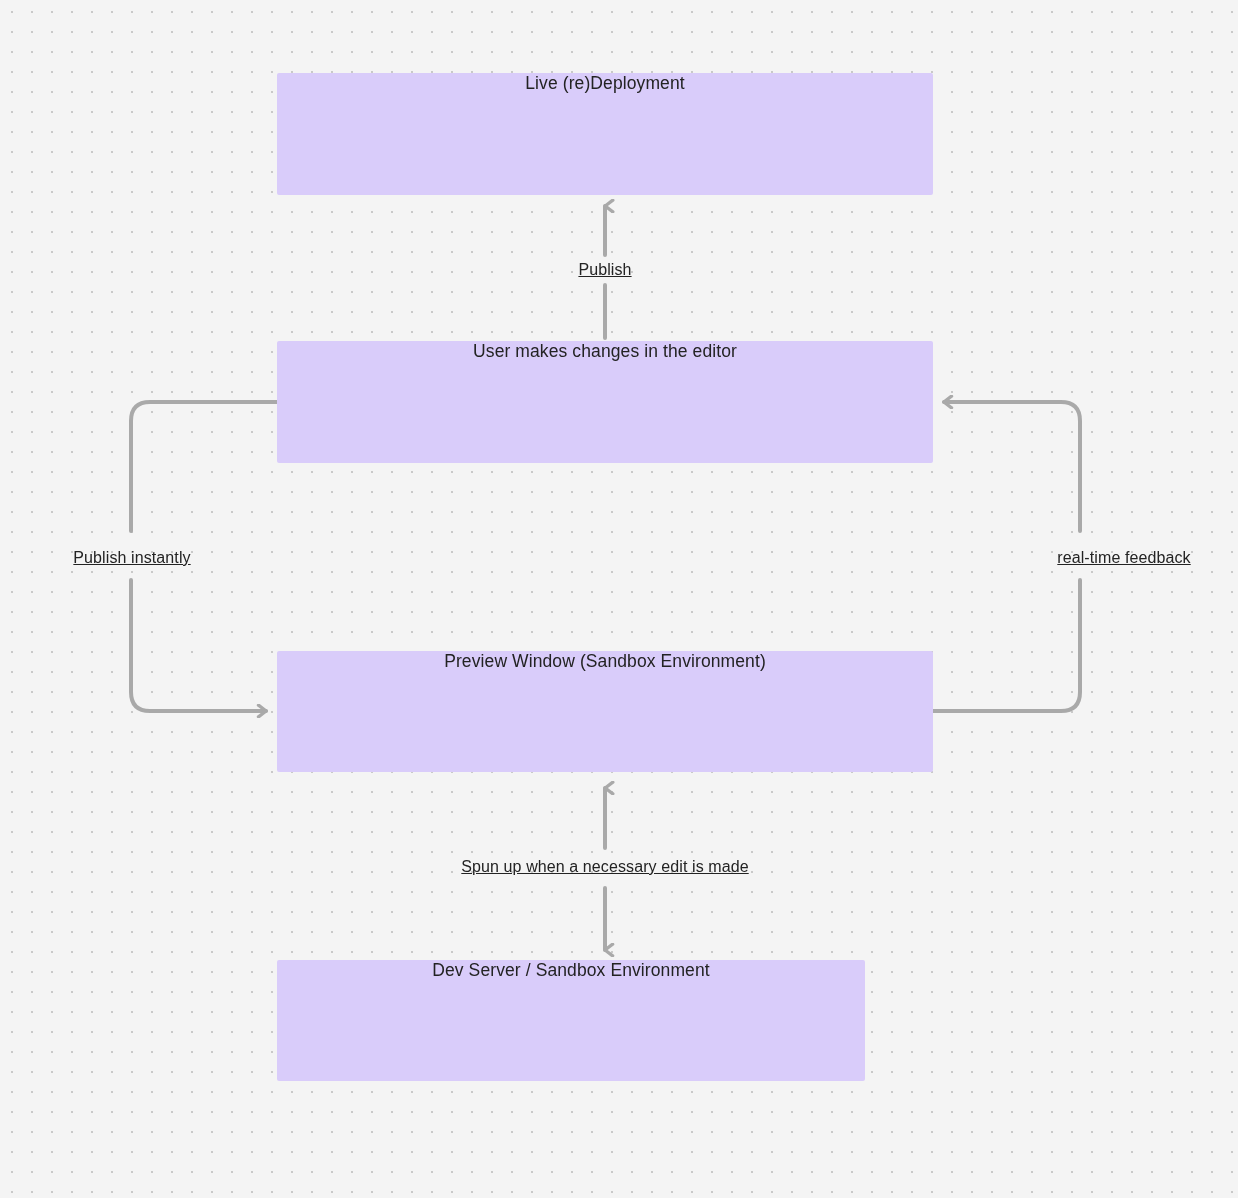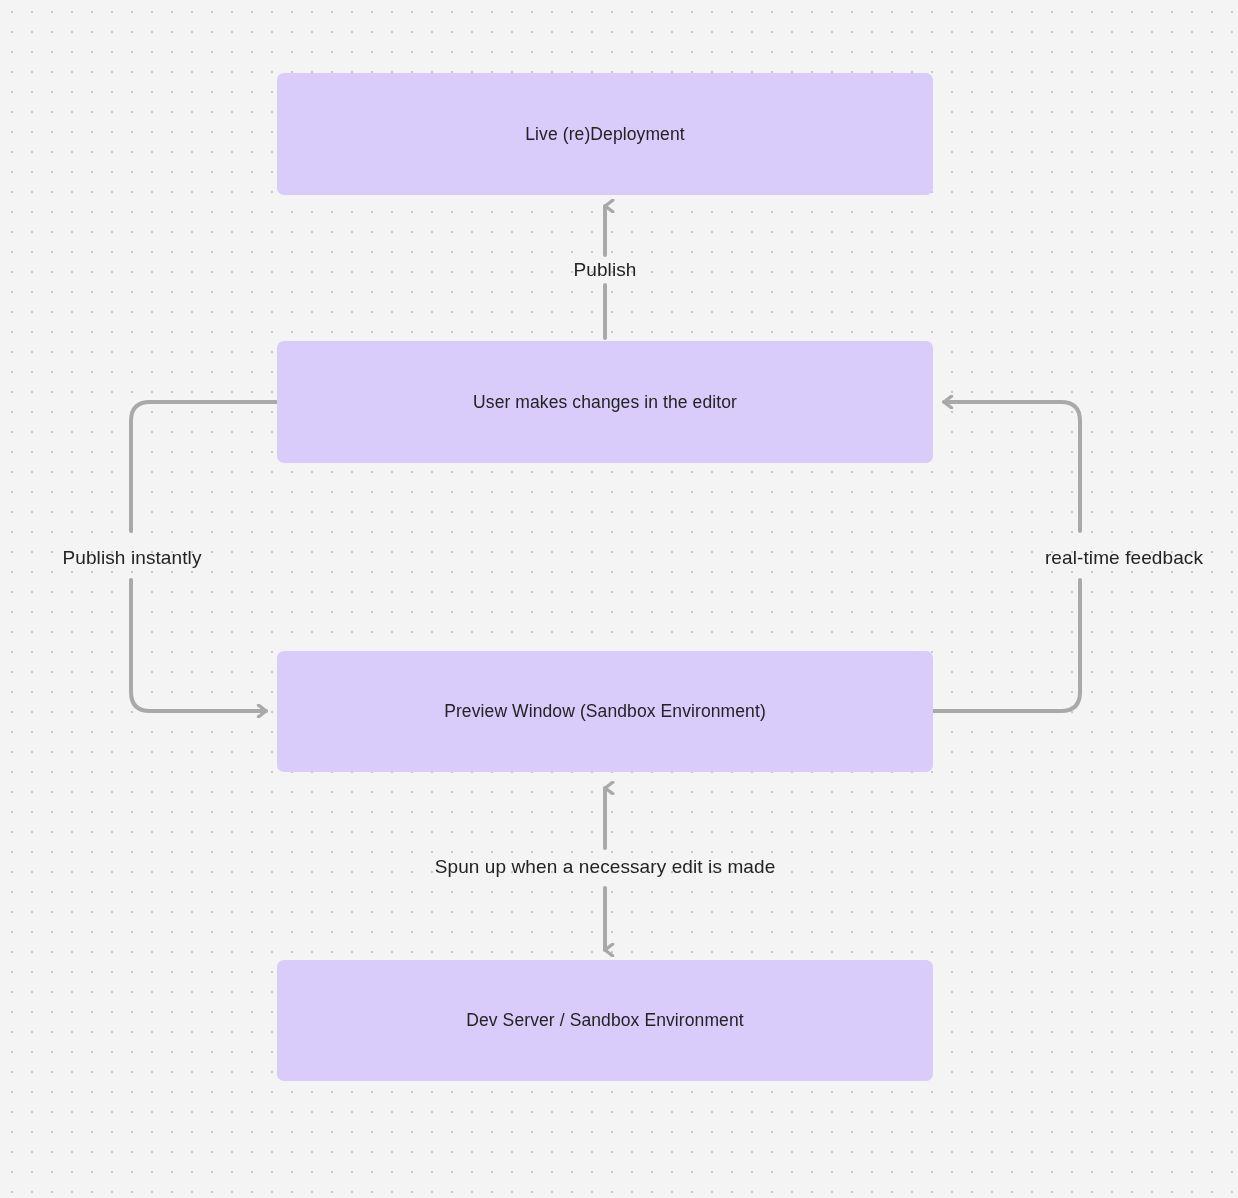--- a/index.html
+++ b/index.html
@@ -26,42 +26,42 @@
     position: absolute;
     left: 0;
     top: 0;
     width: 1238px;
     height: 1198px;
   }
   .node {
     position: absolute;
     box-sizing: border-box;
     background-color: #d9ccfa;
-    border-radius: 7px;
+    border-radius: 2px;
     display: flex;
-    align-items: center;
     justify-content: center;
     z-index: 3;
   }
   .node-label {
     font-size: 17.5px;
     color: #232323;
     letter-spacing: 0.1px;
     line-height: 1.2;
     text-align: center;
     white-space: nowrap;
   }
   .edge-label {
     position: absolute;
-    font-size: 19px;
+    font-size: 16px;
     color: #232323;
     letter-spacing: 0.1px;
     white-space: nowrap;
     z-index: 4;
     transform: translate(-50%, -50%);
+    text-decoration: underline;
   }
 </style>
 </head>
 <body>
 
 <div id="canvas">
 
   <svg id="edges" viewBox="0 0 1238 1198" xmlns="http://www.w3.org/2000/svg">
     <defs>
       <marker id="arrowUp" markerWidth="14" markerHeight="14" refX="7" refY="3.2" orient="auto-start-reverse" markerUnits="userSpaceOnUse">
@@ -104,21 +104,21 @@
   </div>
 
   <div class="node" style="left:277px; top:651px; width:656px; height:121px;">
     <span class="node-label">Preview Window (Sandbox Environment)</span>
   </div>
 
   <div class="node" style="left:277px; top:341px; width:656px; height:122px;">
     <span class="node-label">User makes changes in the editor</span>
   </div>
 
-  <div class="node" style="left:277px; top:960px; width:656px; height:121px;">
+  <div class="node" style="left:277px; top:960px; width:588px; height:121px;">
     <span class="node-label">Dev Server / Sandbox Environment</span>
   </div>
 
   <div class="edge-label" style="left:605px; top:270px;">Publish</div>
 
   <div class="edge-label" style="left:132px; top:558px;">Publish instantly</div>
 
   <div class="edge-label" style="left:1124px; top:558px;">real-time feedback</div>
 
   <div class="edge-label" style="left:605px; top:867px;">Spun up when a necessary edit is made</div>

